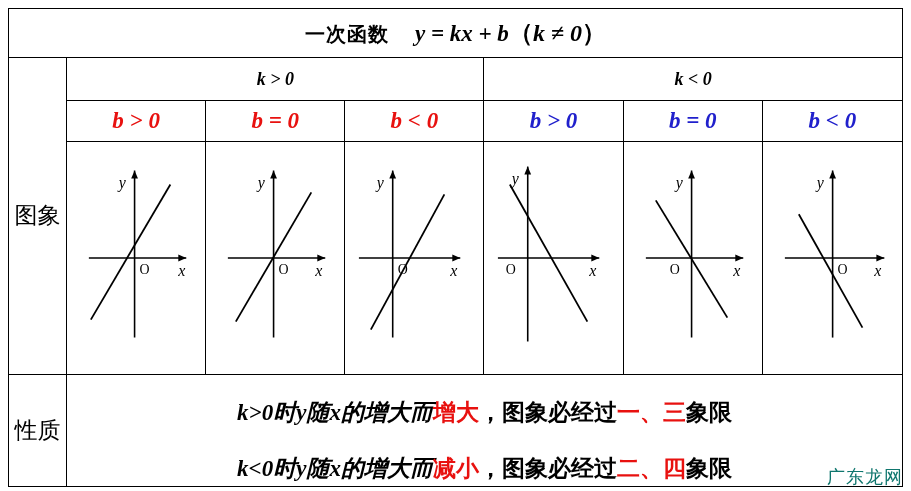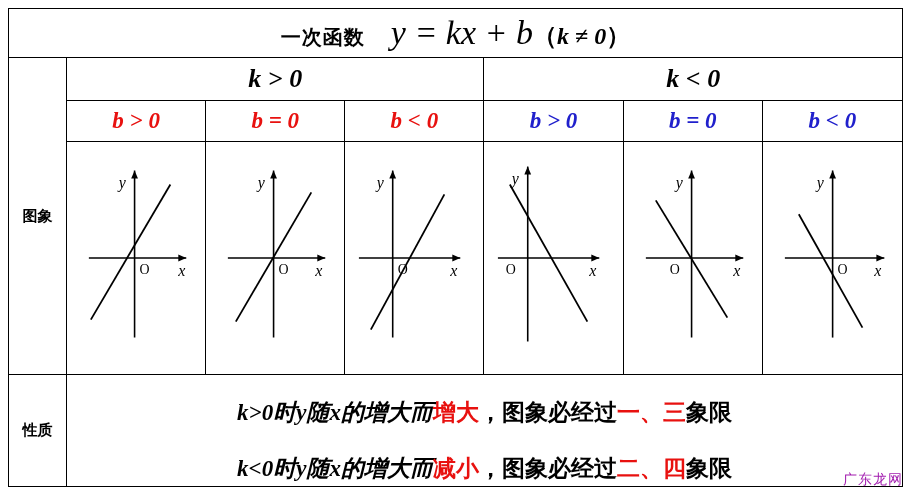--- a/index.html
+++ b/index.html
@@ -45,60 +45,60 @@
   }
   .title-cell .tchinese {
     font-family: "Liberation Sans", sans-serif;
     font-weight: bold;
     font-size: 20px;
     letter-spacing: 1px;
   }
   .title-cell .tmath {
     font-style: italic;
     font-family: "Liberation Serif", serif;
-    font-size: 34px;
-    font-weight: normal;
+    font-size: 23px;
+    font-weight: bold;
     margin-left: 26px;
   }
   .title-cell .tcond {
     font-family: "Liberation Sans", sans-serif;
     font-size: 24px;
     font-weight: bold;
   }
   .title-cell .tcond i {
     font-family: "Liberation Serif", serif;
     font-style: italic;
   }
 
   
   .khead {
     height: 42px;
-    font-size: 26px;
+    font-size: 18px;
     font-weight: bold;
     font-style: italic;
     font-family: "Liberation Serif", serif;
   }
 
   
   .bhead {
     height: 40px;
     font-size: 23px;
     font-weight: bold;
     font-style: italic;
     font-family: Liberation Serif, serif;
   }
   .b-red { color: #e8110f; }
   .b-blue { color: #2020cc; }
 
   
   .vlabel {
     width: 58px;
     font-family: "Liberation Sans", sans-serif;
-    font-size: 15px;
-    font-weight: bold;
+    font-size: 23px;
+    font-weight: normal;
     line-height: 1.12;
   }
 
   
   .graph-row td.graph {
     height: 232px;
   }
   .graph-cell-inner {
     width: 100%;
     height: 232px;
@@ -124,22 +124,22 @@
     font-style: italic;
     font-weight: bold;
   }
   .hl-red { color: #e8110f; }
 
   .watermark {
     position: absolute;
     right: 8px;
     bottom: 2px;
     font-family: "Liberation Sans", sans-serif;
-    font-size: 14px;
-    color: #a21caf;
+    font-size: 18px;
+    color: #0f766e;
     letter-spacing: 1px;
   }
 </style>
 </head>
 <body>
 
 <div class="sheet">
   <table class="main">
     <colgroup>
       <col style="width:58px">

